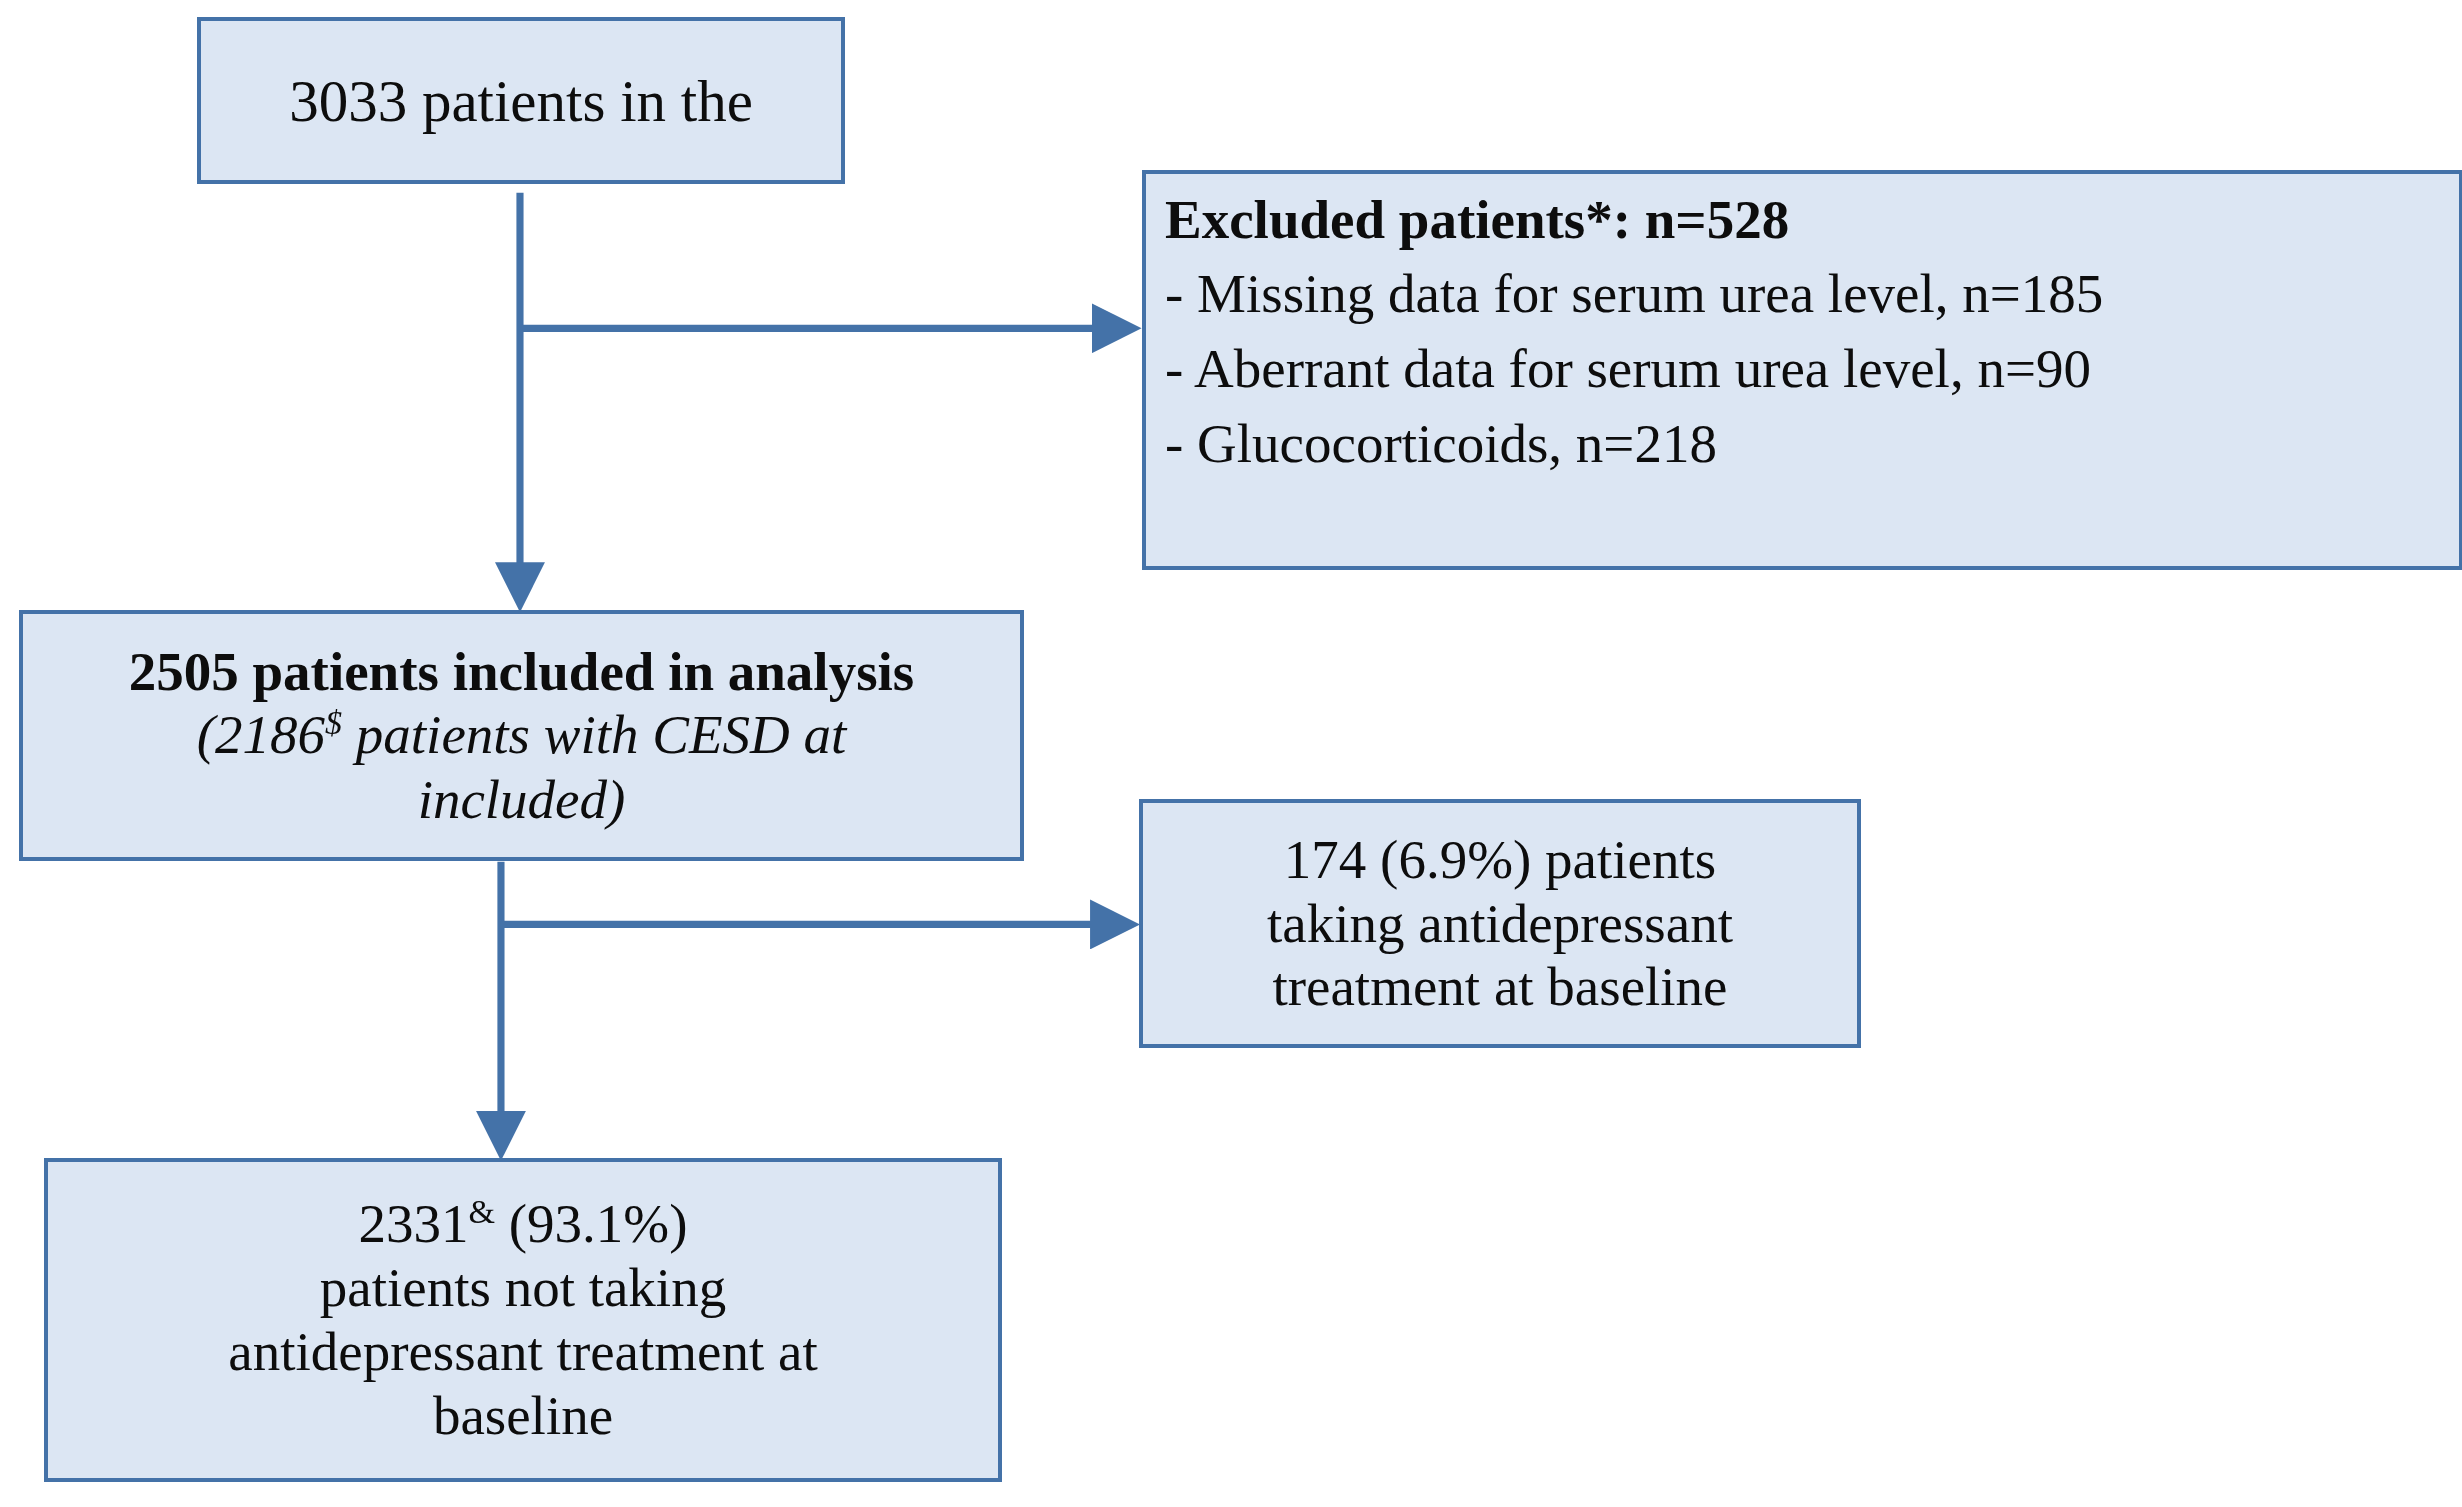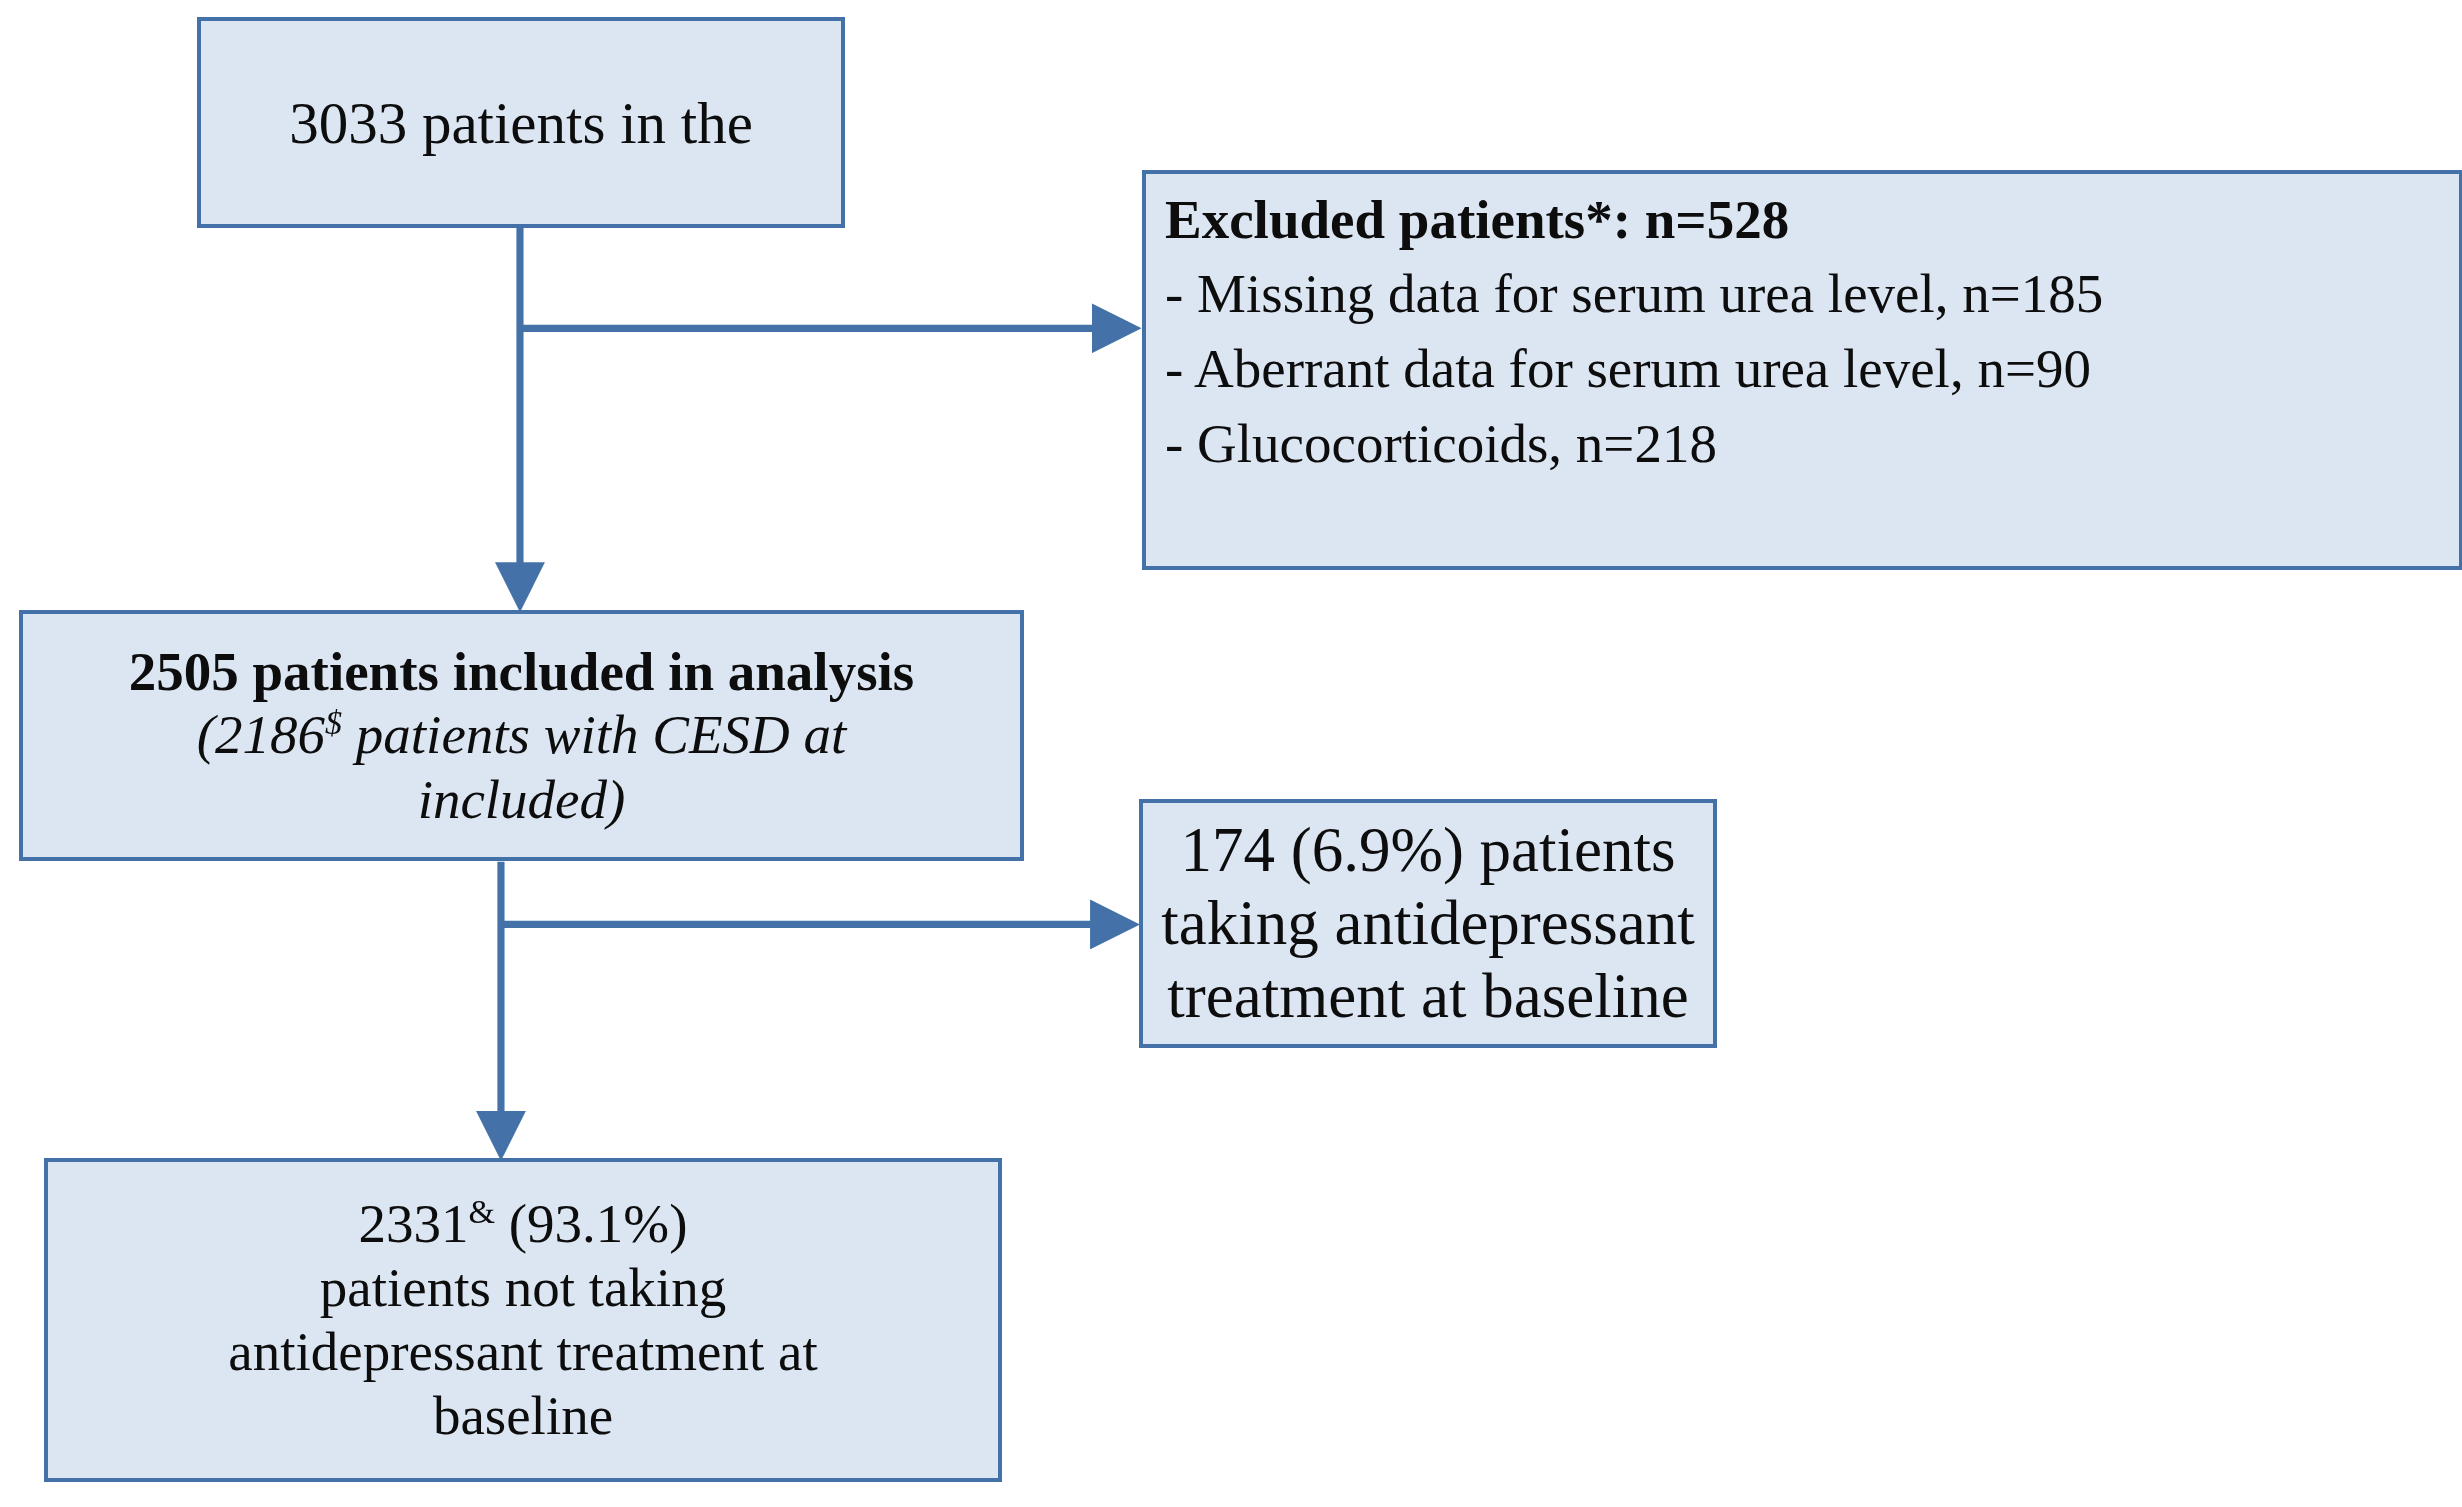--- a/index.html
+++ b/index.html
@@ -41,21 +41,21 @@
   .node .line {
     display: block;
     white-space: nowrap;
   }
   .center { text-align: center; }
   .left   { text-align: left; }
 
   
   #node-source {
     left: 197px;  top: 17.4px;
-    width: 648px; height: 211px;
+    width: 648px; height: 167px;
     font-size: 59px;
     padding: 0 14.3px;
   }
 
   
   #node-excluded {
     left: 1142px; top: 170px;
     width: 1321px; height: 400px;
     font-size: 55px;
     padding: 8px 16px 8px 19px;
@@ -71,22 +71,22 @@
     font-size: 55px;
     padding: 0 9.5px;
   }
   #node-included .hdr { font-weight: bold; }
   #node-included .sub { font-style: italic; }
   #node-included .sub sup { font-size: 0.62em; vertical-align: super; }
 
   
   #node-taking {
     left: 1139px; top: 799px;
-    width: 578px;  height: 249px;
-    font-size: 63px;
+    width: 722px;  height: 249px;
+    font-size: 55px;
     padding: 0 1px;
   }
 
   
   #node-nottaking {
     left: 44px;  top: 1158px;
     width: 958px; height: 324px;
     font-size: 55px;
     padding: 0 12.7px;
   }

